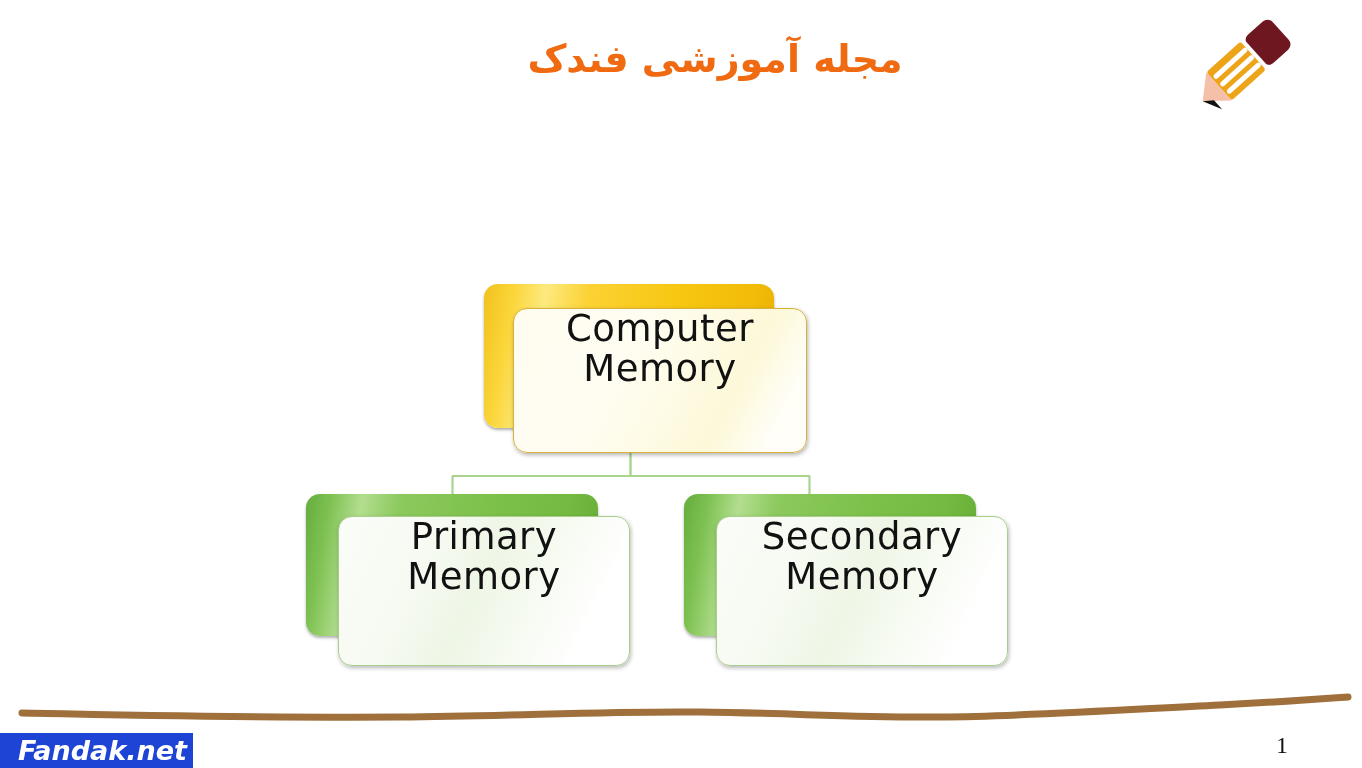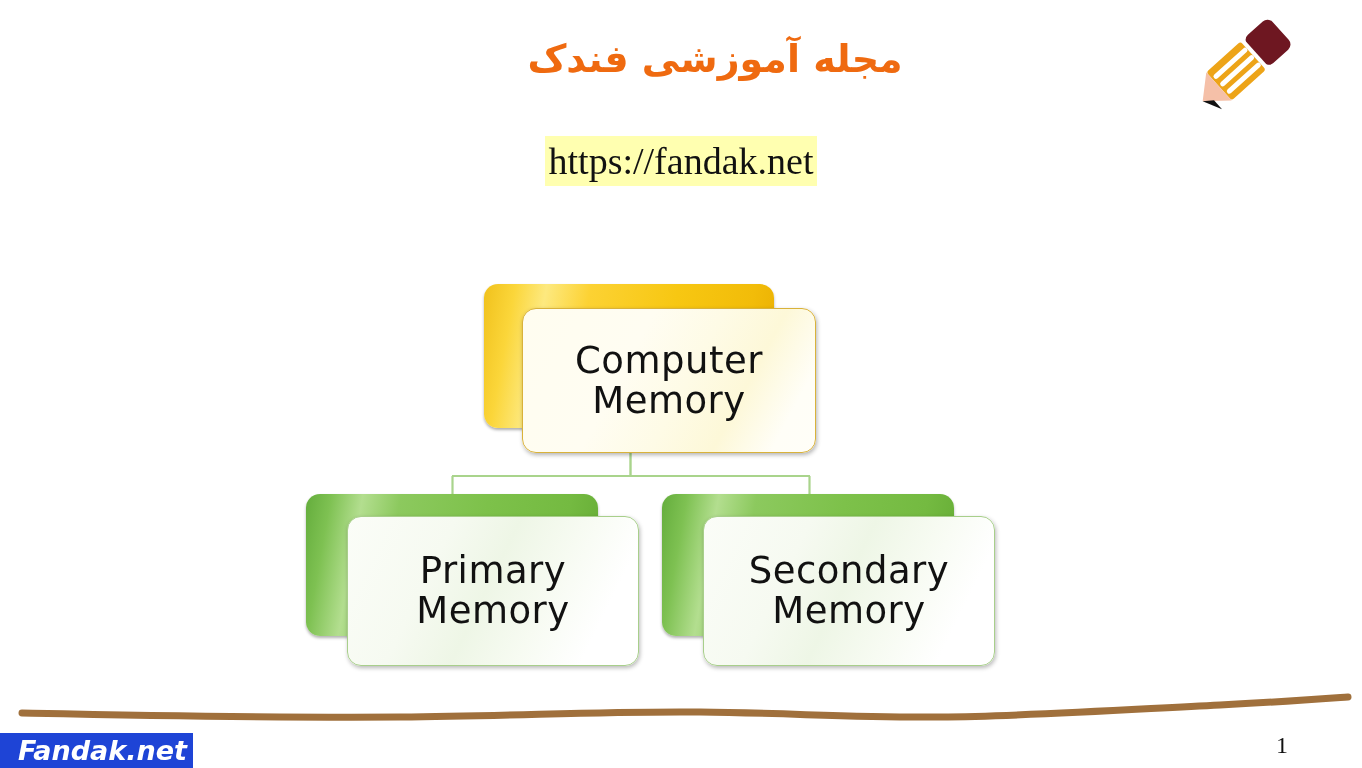--- a/index.html
+++ b/index.html
@@ -81,25 +81,23 @@
   .card .back {
     position: absolute;
     left: 0;
     top: 0;
     border-radius: 14px;
   }
   .card .front {
     position: absolute;
     border-radius: 14px;
     display: flex;
-    align-items: center;
     justify-content: center;
     text-align: center;
     box-sizing: border-box;
-    margin-left: 9px;
   }
   .card .label {
     font-family: "DejaVu Sans", sans-serif;
     font-weight: 400;
     color: #111111;
     line-height: 1.08;
     letter-spacing: 0.5px;
   }
 
   
@@ -139,21 +137,21 @@
     background: linear-gradient(116deg,
         #fbfdf8 0%, #f6faf1 30%, #eef6e6 48%,
         #f7fbf2 66%, #ffffff 84%, #ffffff 100%);
     border: 1.4px solid #a8cf8b;
     box-shadow: 1px 2px 4px rgba(0,0,0,0.28);
   }
   #card-primary .label,
   #card-secondary .label { font-size: 37px; }
 
   
-  #card-secondary { left: 662px; top: 494px; width: 260px; height: 174px; }
+  #card-secondary { left: 684px; top: 494px; width: 260px; height: 174px; }
 
   
   .footer-rule {
     position: absolute;
     left: 0;
     top: 690px;
     width: 1362px;
     height: 48px;
   }
   .watermark {
@@ -182,23 +180,20 @@
     line-height: 30px;
   }
 </style>
 </head>
 <body>
 
 <div id="slide">
 
   <div class="site-title">مجله آموزشی فندک</div>
 
-  <div class="site-url-wrap">
-    <span class="site-url">https://fandak.net</span>
-  </div>
 
   <div class="pencil-icon">
     <svg viewBox="0 0 130 110" width="130" height="110" aria-hidden="true">
       <g transform="rotate(-42 65 55)">
 
         <rect x="79" y="36" width="34" height="38" rx="7" fill="#6e1721"></rect>
 
         <rect x="75" y="36" width="5" height="38" fill="#ffffff"></rect>
 
         <rect x="30" y="36" width="46" height="38" rx="3" fill="#eda418"></rect>

